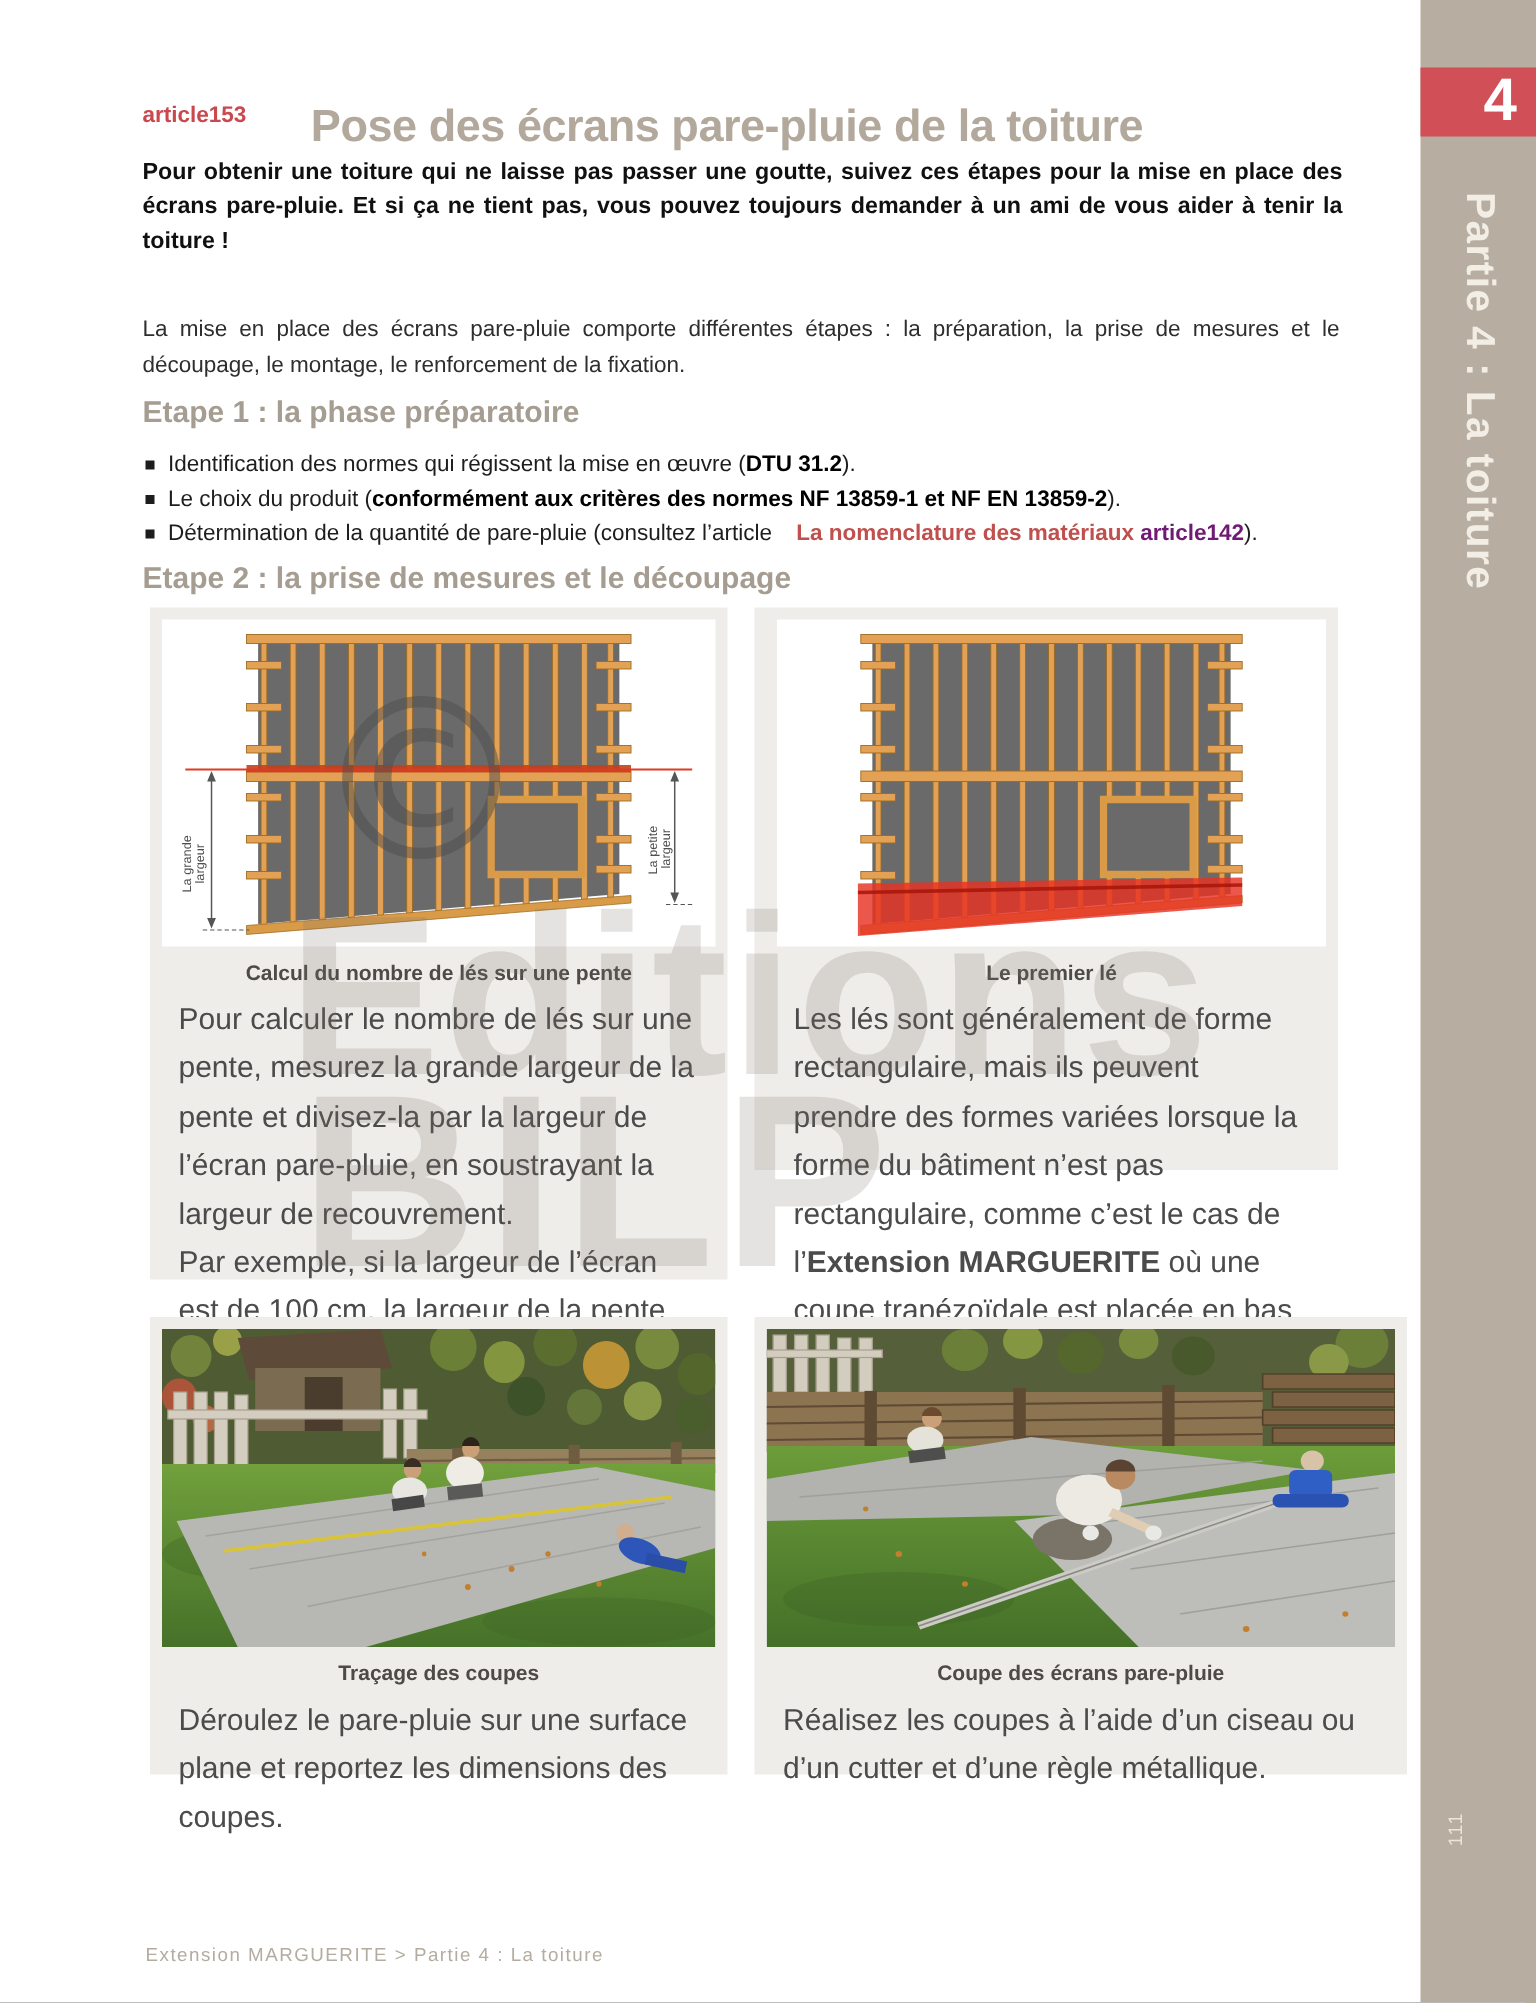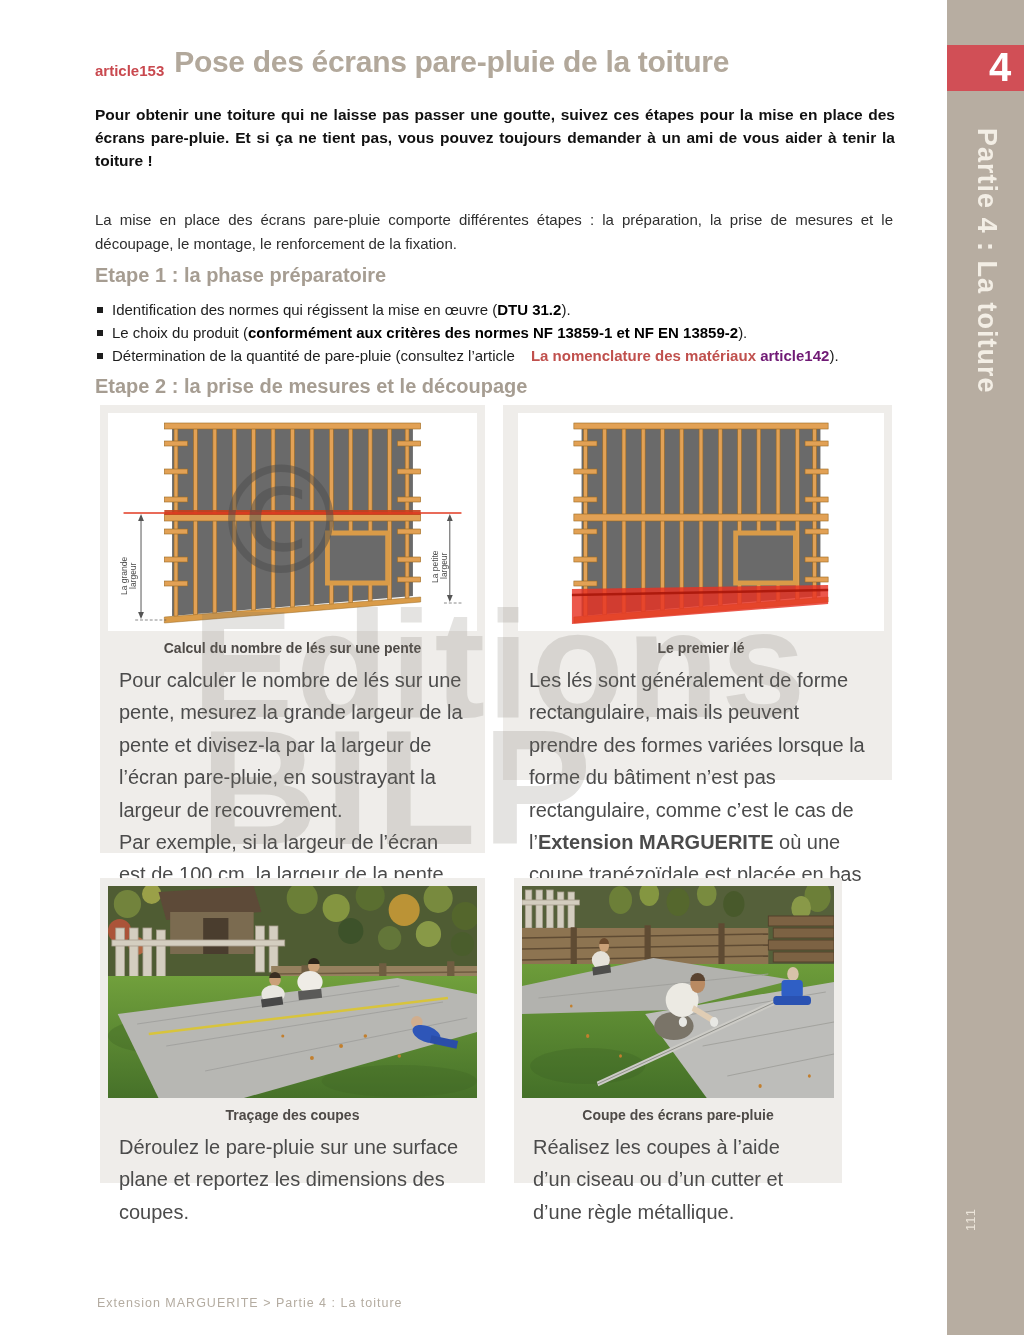--- a/index.html
+++ b/index.html
@@ -19,21 +19,21 @@
   }
   
   .sidebar{position:absolute;top:0;right:0;width:77px;height:1335px;background:var(--sidebar-bg);}
   .chapter-box{position:absolute;top:45px;left:0;width:77px;height:46px;background:var(--chapter-box);
     color:#fff;font-size:40px;font-weight:bold;line-height:44px;padding-left:42px;}
   .chapter-label{position:absolute;top:128px;left:24px;writing-mode:vertical-rl;
     font-size:27px;font-weight:bold;color:#f3eee5;letter-spacing:1px;white-space:nowrap;}
   .page-num{position:absolute;top:1212px;left:950px;width:40px;text-align:center;
     transform:rotate(-90deg);color:#ece5da;font-size:13px;letter-spacing:1px;}
   
-  .title-row{position:absolute;left:95px;top:45px;width:800px;display:flex;align-items:flex-end;}
+  .title-row{position:absolute;left:95px;top:68px;width:800px;display:flex;align-items:flex-start;gap:33px;}
   .article-tag{color:var(--accent-red);font-weight:bold;font-size:15px;}
   .page-title{color:var(--title);font-weight:bold;font-size:30px;margin-left:10px;letter-spacing:-0.3px;white-space:nowrap;}
   .intro{position:absolute;left:95px;top:104px;width:800px;font-size:15.5px;font-weight:bold;
     color:#101010;line-height:1.48;text-align:justify;}
   .lead{position:absolute;left:95px;top:208px;width:798px;font-size:15px;color:#2e2e2e;
     line-height:1.58;text-align:justify;}
   
   .h-step{position:absolute;left:95px;width:800px;font-size:20px;font-weight:bold;color:var(--heading);}
   .h-step1{top:264px;}
   .h-step2{top:375px;}
@@ -41,21 +41,21 @@
   .bullet{display:flex;font-size:15px;color:#1d1d1d;line-height:22px;margin-bottom:1px;}
   .bullet-marker{width:6px;height:6px;background:#1d1d1d;margin:8px 9px 0 2px;flex:none;}
   .bullet b{color:#000;}
   .art-link{color:var(--link-red);font-weight:bold;cursor:pointer;margin-left:12px;}
   .art-ref{color:#701a75;font-weight:bold;}
   
   .card{position:absolute;background:var(--card-bg);padding:8px;}
   .card-fig1{left:100px;top:405px;width:385px;height:448px;}
   .card-fig2{left:503px;top:405px;width:389px;height:375px;padding-left:15px;}
   .card-ph1{left:100px;top:878px;width:385px;height:305px;}
-  .card-ph2{left:503px;top:878px;width:328px;height:305px;margin-left:11px;}
+  .card-ph2{left:503px;top:878px;width:435px;height:305px;}
   .fig{background:#fff;height:218px;overflow:hidden;}
   .photo{height:212px;overflow:hidden;}
   .card .caption{text-align:center;font-weight:bold;font-size:14px;color:#4e4a47;margin-top:9px;}
   .card .ctext{padding:8px 11px 0 11px;font-size:20px;color:#4b4b4b;line-height:1.62;}
   .diagram,.scene{display:block;width:100%;height:100%;}
   
   .breadcrumb{position:absolute;left:97px;top:1296px;font-size:12.5px;color:#b4aca1;letter-spacing:1px;}
   
   .wm{position:absolute;z-index:6;pointer-events:none;font-weight:bold;
     color:rgba(122,117,107,0.20);font-family:"Liberation Sans",sans-serif;line-height:1;}

